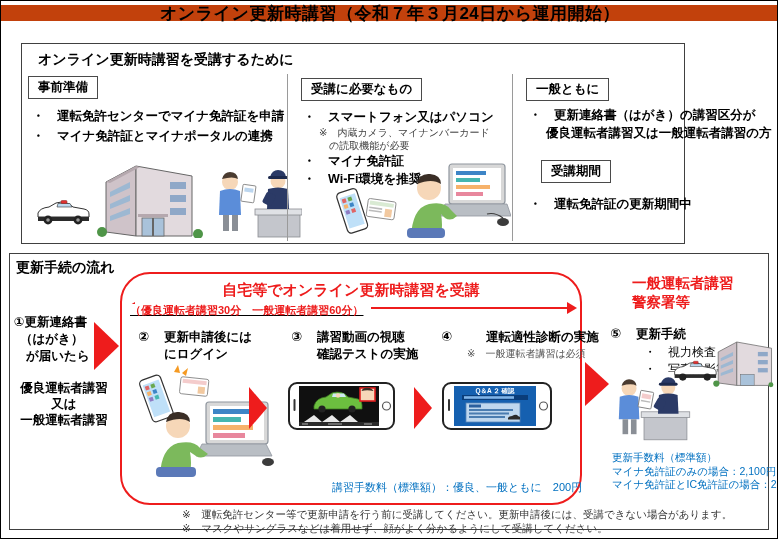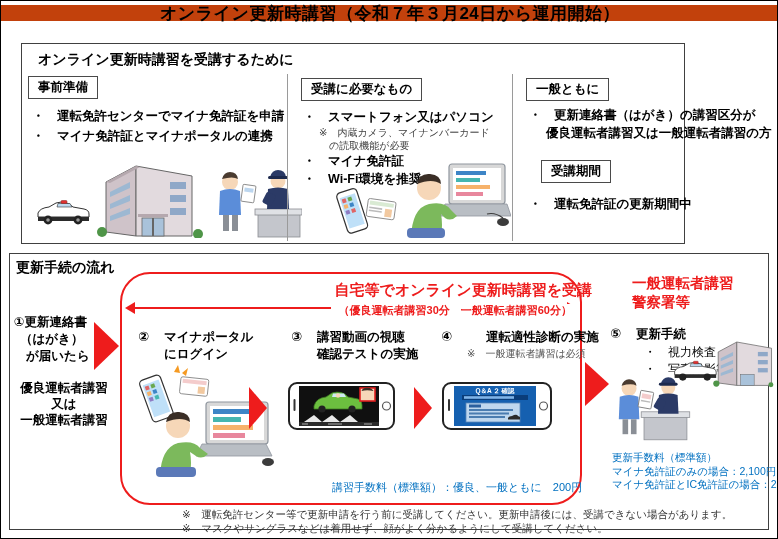--- a/index.html
+++ b/index.html
@@ -159,31 +159,31 @@
       <div style="margin-left:12px;">が届いたら</div>
     </div>
     <div class="abs step-txt" style="left:4px;top:126px;width:100px;text-align:center;line-height:16px;">
       <div>優良運転者講習</div>
       <div>又は</div>
       <div>一般運転者講習</div>
     </div>
     <div class="tri" style="left:84px;top:68px;border-top:24px solid transparent;border-bottom:24px solid transparent;border-left:25px solid #EE1C1C;"></div>
 
     <div class="redbox" style="left:110px;top:18px;width:462px;height:233px;">
-      <div class="abs red-title" style="left:12px;top:7px;width:100%;text-align:right;">自宅等でオンライン更新時講習を受講</div>
+      <div class="abs red-title" style="left:0;top:7px;width:100%;">自宅等でオンライン更新時講習を受講</div>
       <div class="span-line" style="left:6px;right:6px;top:33px;"></div>
       <div class="tri" style="left:3px;top:28px;border-top:6px solid transparent;border-bottom:6px solid transparent;border-right:10px solid #EE1C1C;z-index:1;"></div>
       <div class="tri" style="right:3px;top:28px;border-top:6px solid transparent;border-bottom:6px solid transparent;border-left:10px solid #EE1C1C;z-index:1;"></div>
-      <div class="abs" style="left:0;top:26px;width:100%;text-align:right;">
+      <div class="abs" style="left:0;top:26px;width:100%;text-align:left;text-decoration:underline;">
         <span class="red-sub">（優良運転者講習30分　一般運転者講習60分）</span>
       </div>
 
       <div class="abs step-num" style="left:16px;top:55px;">②</div>
       <div class="abs step-txt" style="left:42px;top:55px;">
-        <div>マイナポータル</div>
+        <div>更新申請後には</div>
         <div>にログイン</div>
       </div>
 
       <svg class="abs" style="left:10px;top:90px;" width="150" height="114" viewBox="0 0 150 114">
         <g transform="rotate(-20 26 36)">
           <rect x="14" y="12" width="22" height="44" rx="4" fill="#fff" stroke="#333" stroke-width="1.2"></rect>
           <rect x="16.5" y="17" width="17" height="34" fill="#bfe0f8"></rect>
           <rect x="18" y="19" width="4" height="4" fill="#e06666"></rect>
             <rect x="24" y="19" width="4" height="4" fill="#6aa84f"></rect>
           <rect x="18" y="25" width="4" height="4" fill="#f6b26b"></rect>

